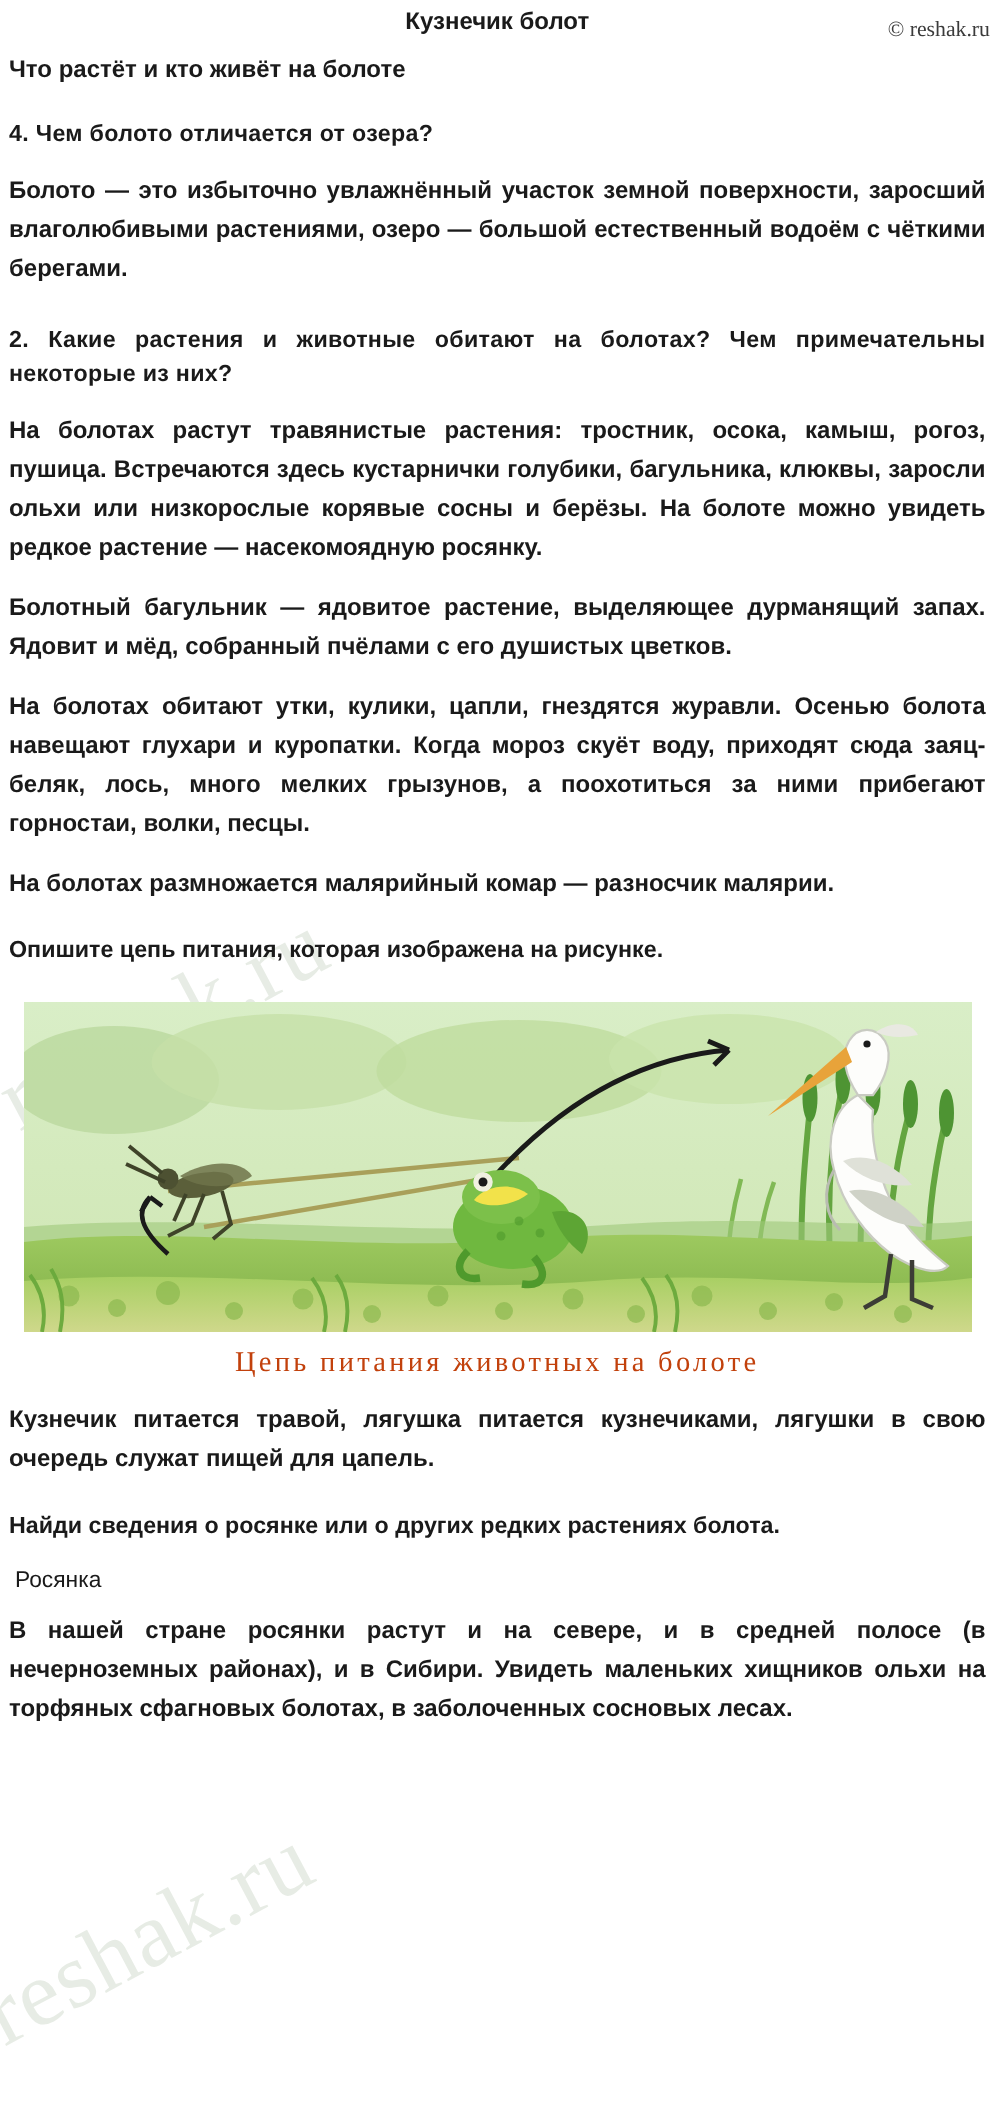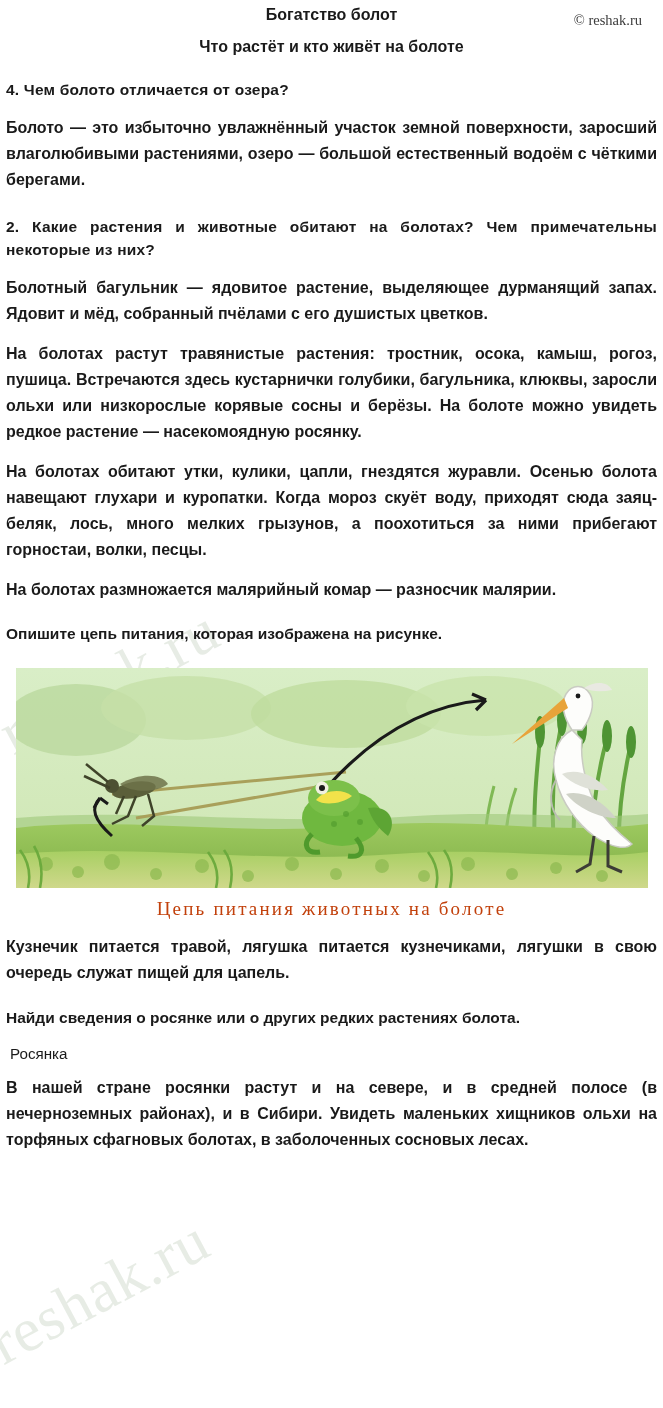--- a/index.html
+++ b/index.html
@@ -45,39 +45,39 @@
     top: 660px;
     pointer-events: none;
     z-index: 0;
   }
   .content {
     position: relative;
     z-index: 2;
   }
   .copyright {
     position: absolute;
-    right: 21px;
+    right: 3px;
     top: 6px;
     font-family: "Liberation Serif", serif;
     font-size: 14.5px;
     color: #3b3b3b;
     z-index: 3;
   }
   h1.doc-title {
     font-size: 16px;
     font-weight: bold;
     text-align: center;
     margin: 6px 0 0 0;
     padding: 0;
     font-family: "Liberation Sans", sans-serif;
   }
   h2.doc-sub {
     font-size: 16px;
     font-weight: bold;
-    text-align: center;
+    text-align: left;
     margin: 14px 0 0 0;
     padding: 0;
   }
   .q {
     font-size: 15.5px;
     font-weight: bold;
     text-align: justify;
     margin: 22px 0 0 0;
     line-height: 1.5;
     letter-spacing: 0.2px;
@@ -128,29 +128,29 @@
 <div class="page">
 
   <div class="wm wm1">reshak.ru</div>
   <div class="wm-c">©</div>
   <div class="wm wm2">reshak.ru</div>
 
   <div class="copyright">© reshak.ru</div>
 
   <div class="content">
 
-    <h1 class="doc-title">Богатство болот</h1>
+    <h1 class="doc-title">Кузнечик болот</h1>
     <h2 class="doc-sub">Что растёт и кто живёт на болоте</h2>
 
     <div class="q">4. Чем болото отличается от озера?</div>
     <p class="para">Болото — это избыточно увлажнённый участок земной поверхности, заросший влаголюбивыми растениями, озеро — большой естественный водоём с чёткими берегами.</p>
 
     <div class="q">2. Какие растения и животные обитают на болотах? Чем примечательны некоторые из них?</div>
+    <p class="para">На болотах растут травянистые растения: тростник, осока, камыш, рогоз, пушица. Встречаются здесь кустарнички голубики, багульника, клюквы, заросли ольхи или низкорослые корявые сосны и берёзы. На болоте можно увидеть редкое растение — насекомоядную росянку.</p>
     <p class="para">Болотный багульник — ядовитое растение, выделяющее дурманящий запах. Ядовит и мёд, собранный пчёлами с его душистых цветков.</p>
-    <p class="para">На болотах растут травянистые растения: тростник, осока, камыш, рогоз, пушица. Встречаются здесь кустарнички голубики, багульника, клюквы, заросли ольхи или низкорослые корявые сосны и берёзы. На болоте можно увидеть редкое растение — насекомоядную росянку.</p>
     <p class="para">На болотах обитают утки, кулики, цапли, гнездятся журавли. Осенью болота навещают глухари и куропатки. Когда мороз скуёт воду, приходят сюда заяц-беляк, лось, много мелких грызунов, а поохотиться за ними прибегают горностаи, волки, песцы.</p>
     <p class="para">На болотах размножается малярийный комар — разносчик малярии.</p>
 
     <div class="bold-q">Опишите цепь питания, которая изображена на рисунке.</div>
 
     <div class="figure">
       <svg class="illus" viewBox="0 0 632 220">
         <defs>
           <linearGradient id="skyG" x1="0" y1="0" x2="0" y2="1">
             <stop offset="0%" stop-color="#d9eec7"></stop>

